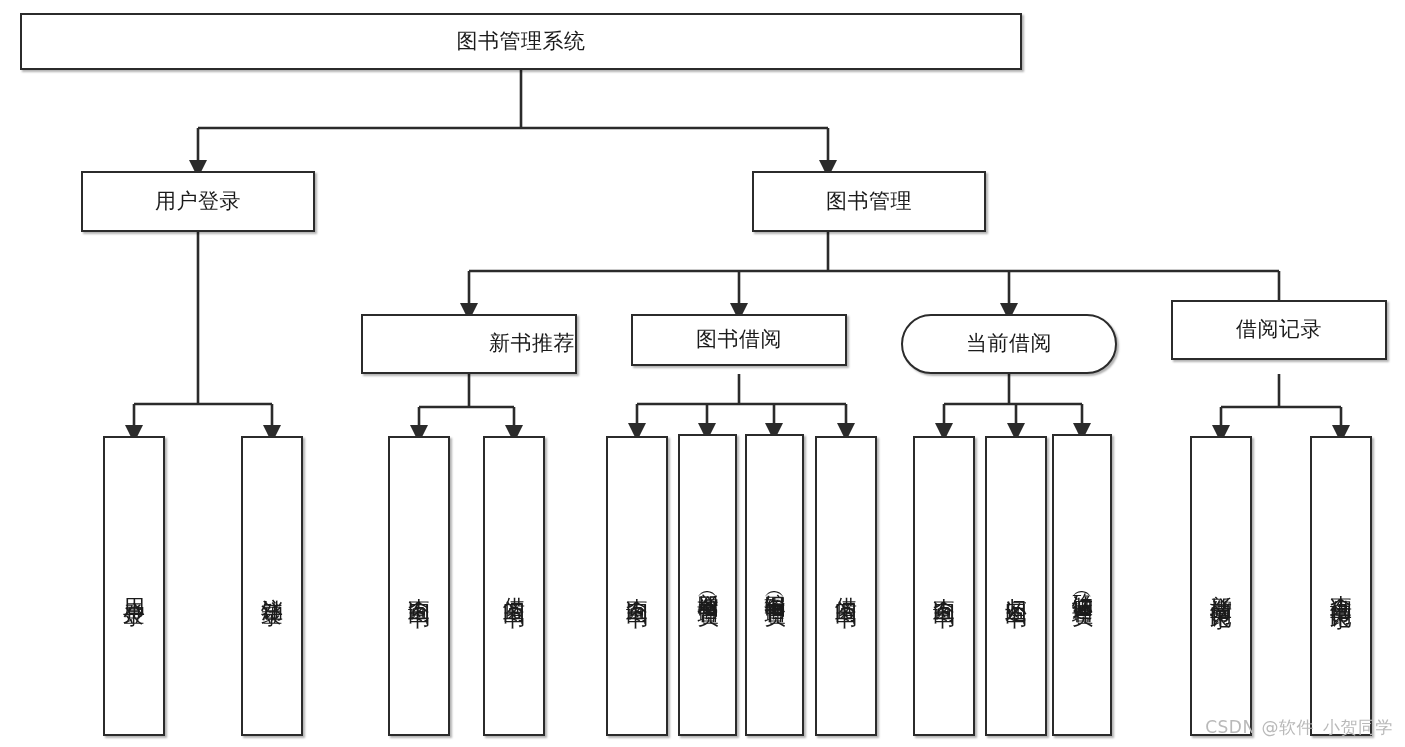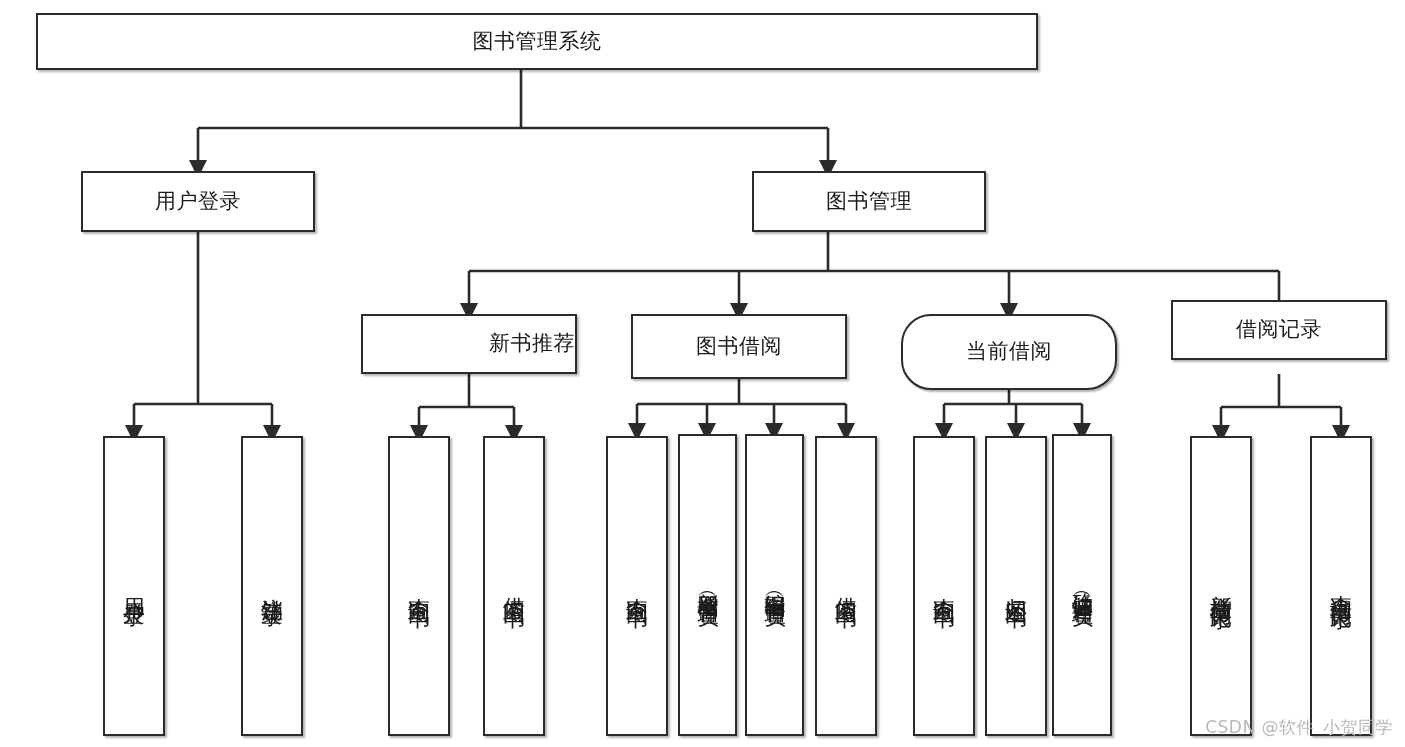--- a/index.html
+++ b/index.html
@@ -110,36 +110,36 @@
         <path d="M 1016 404 L 1016 432" marker-end="url(#arrow)"></path>
         <path d="M 1082 404 L 1082 432" marker-end="url(#arrow)"></path>
         <path d="M 1279 374 L 1279 407"></path>
         <path d="M 1221 407 L 1341 407"></path>
         <path d="M 1221 407 L 1221 434" marker-end="url(#arrow)"></path>
         <path d="M 1341 407 L 1341 434" marker-end="url(#arrow)"></path>
       </g>
   </svg>
 
   <div id="nodes-layer">
-      <div class="node" style="left: 36px; top: 13px; width: 1002px; height: 57px;">
+      <div class="node" style="left: 20px; top: 13px; width: 1002px; height: 57px;">
         <span class="lbl">图书管理系统</span>
       </div>
       <div class="node" style="left: 81px; top: 171px; width: 234px; height: 61px;">
         <span class="lbl">用户登录</span>
       </div>
       <div class="node" style="left: 711px; top: 171px; width: 234px; height: 61px; margin-left: 41px;">
         <span class="lbl">图书管理</span>
       </div>
       <div class="node" style="left: 361px; top: 314px; width: 216px; height: 60px; justify-content: flex-end;">
         <span class="lbl">新书推荐</span>
       </div>
-      <div class="node" style="left: 631px; top: 314px; width: 216px; height: 65px;">
+      <div class="node" style="left: 631px; top: 314px; width: 216px; height: 52px;">
         <span class="lbl">图书借阅</span>
       </div>
-      <div class="node" style="left: 901px; top: 314px; width: 216px; height: 76px; border-radius: 30px;">
+      <div class="node" style="left: 901px; top: 314px; width: 216px; height: 60px; border-radius: 30px;">
         <span class="lbl">当前借阅</span>
       </div>
       <div class="node" style="left: 1171px; top: 300px; width: 216px; height: 60px;">
         <span class="lbl">借阅记录</span>
       </div>
       <div class="node vert" style="left: 103px; top: 436px; width: 62px; height: 300px;">
         <span class="lbl">用户登录</span>
       </div>
       <div class="node vert" style="left: 241px; top: 436px; width: 62px; height: 300px;">
         <span class="lbl">注销登录</span>

